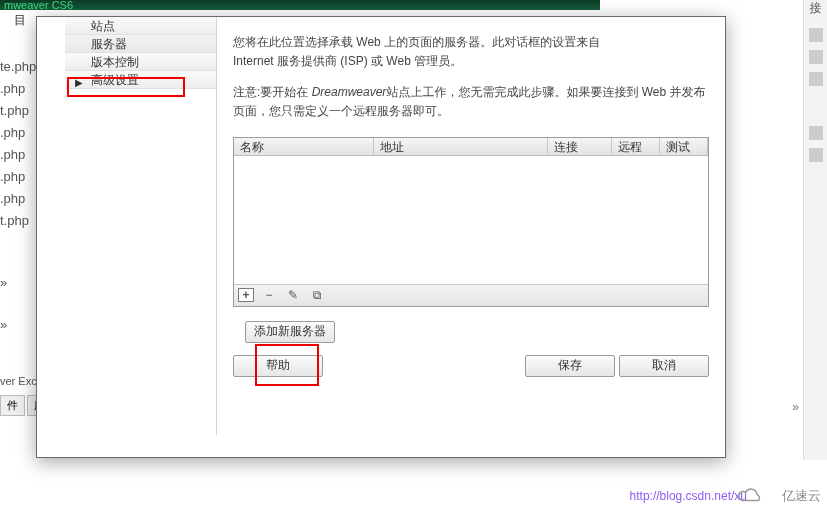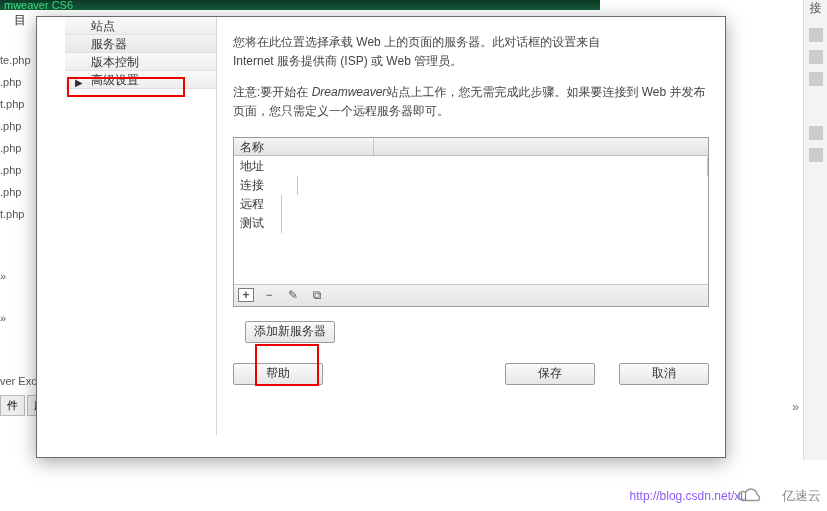--- a/index.html
+++ b/index.html
@@ -19,22 +19,22 @@
     .bg-header {
       position: absolute; top: 0; left: 0; width: 600px; height: 10px;
       background: linear-gradient(#0c3b26,#155c3b);
       color: #3fdc82; font-size: 11px; padding-left: 4px; line-height: 10px;
     }
     .bg-sidebar-label {
       position: absolute; top: 12px; left: 0; width: 40px; text-align:center;
       color:#333;
     }
     .bg-file-list {
-      position: absolute; left: 0; top: 49px; width: 40px;
-      color:#555; font-size:11px;
+      position: absolute; left: 0; top: 56px; width: 40px;
+      color:#555; font-size:13px;
     }
     .bg-file-list div { height:22px; line-height:22px; overflow:hidden;}
     .bg-exc { position:absolute; left:0; top:375px; font-size:11px; color:#555;}
     .bg-tabs {
       position: absolute; left: 0; top: 395px; display:flex; gap:2px;
     }
     .bg-tabs span { border:1px solid #bbb; background:#eee; padding:2px 6px; font-size:11px;}
     .watermark {
       position:absolute; right:80px; bottom:8px; color:#8b5cf6; font-size:12px; font-family:Liberation Sans, sans-serif;
     }
@@ -111,21 +111,20 @@
       margin-top:16px;
       border:1px solid #9d9d9d;
       height: 170px;
       display:flex; flex-direction:column;
       background:#fff;
     }
     .thead {
       display:flex; height:18px;
       background: linear-gradient(#f5f5f5,#e3e3e3);
       border-bottom:1px solid #bdbdbd;
-      flex-direction:column;
     }
     .thead div{
       border-right:1px solid #c6c6c6;
       padding:1px 6px; color:#333;
     }
     .col-name{width:140px;}
     .col-addr{flex:1;}
     .col-conn{width:64px;}
     .col-remote{width:48px;}
     .col-test{width:48px;}
@@ -148,21 +147,21 @@
     }
     .add-server{
       margin-top:14px; width:90px; height:22px;
       background:linear-gradient(#fbfbfb,#e6e6e6);
       border:1px solid #9c9c9c; border-radius:2px;
       display:flex;align-items:center;justify-content:center;
       color:#333;
       margin-left:12px;
     }
     .footer{
-      display:flex; gap:24px; margin-top:20px;
+      display:flex; gap:4px; margin-top:12px;
       align-items:center;
     }
     .btn{
       width:90px; height:22px;
       background:linear-gradient(#fbfbfb,#e6e6e6);
       border:1px solid #9c9c9c; border-radius:2px;
       display:flex;align-items:center;justify-content:center;
       color:#333;
     }
     .footer .spacer{ flex:1; }

